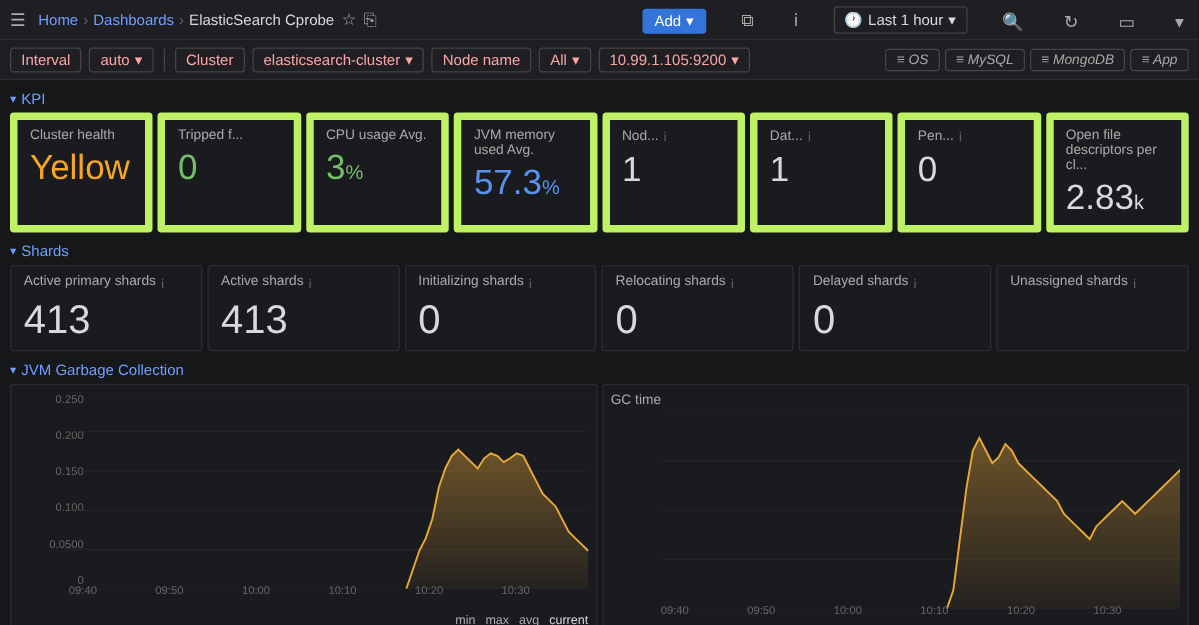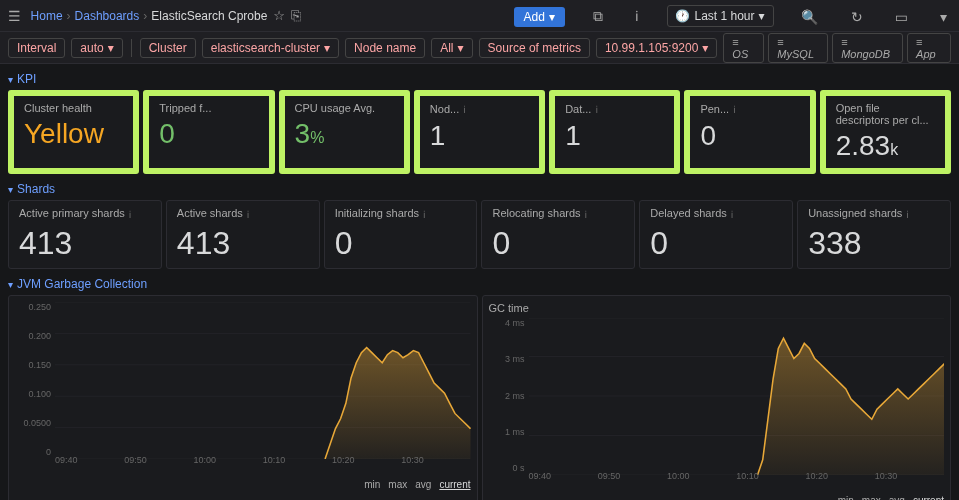--- a/index.html
+++ b/index.html
@@ -51,21 +51,21 @@
     .charts-row { display: flex; gap: 4px; }
     .chart-panel { background: #1a1b1e; border: 1px solid #2c2c32; border-radius: 3px; flex: 1; min-width: 0; padding: 6px; }
     .chart-panel .chart-title { font-size: 11px; color: #aaa; margin-bottom: 4px; }
     .chart-area { position: relative; height: 175px; }
     .chart-svg { width: 100%; height: 100%; }
     .chart-footer { display: flex; justify-content: flex-end; align-items: center; gap: 8px; font-size: 10px; color: #aaa; padding-top: 2px; }
     .chart-footer span { cursor: pointer; }
     .chart-footer span.active { color: #d8d9da; text-decoration: underline; }
 
     
-    .y-axis { position: absolute; left: 0; top: 0; bottom: 20px; width: 40px; display: flex; flex-direction: column; justify-content: space-between; font-size: 9px; color: #666; text-align: right; padding-right: 4px; }
+    .y-axis { position: absolute; left: 16px; top: 0; bottom: 20px; width: 40px; display: flex; flex-direction: column; justify-content: space-between; font-size: 9px; color: #666; text-align: right; padding-right: 4px; }
     .x-axis { position: absolute; bottom: 12px; left: 40px; right: 0; display: flex; justify-content: space-between; font-size: 9px; color: #666; align-items: center; }
     .chart-inner { position: absolute; left: 40px; right: 0; top: 0; bottom: 18px; }
 
     .info-icon { font-size: 10px; color: #666; cursor: pointer; }
   </style>
 </head>
 <body>
 
 <div class="top-bar">
   <span class="hamburger">☰</span>
@@ -114,23 +114,20 @@
     <span>▾</span>
   </div>
   <div class="toolbar-item">
     <span>Node name</span>
   </div>
   <div class="toolbar-item">
     <span>All</span>
     <span>▾</span>
   </div>
   <div class="toolbar-item">
-    <span>Source of metrics</span>
-  </div>
-  <div class="toolbar-item">
     <span>10.99.1.105:9200</span>
     <span>▾</span>
   </div>
   <div class="nav-pills">
     <div class="nav-pill">≡ OS</div>
     <div class="nav-pill">≡ MySQL</div>
     <div class="nav-pill">≡ MongoDB</div>
     <div class="nav-pill">≡ App</div>
   </div>
 </div>
@@ -157,20 +154,28 @@
     <div class="kpi-card">
       <div class="label">
         <span>CPU usage Avg.</span>
       </div>
       <div class="value green">
         <span>3</span><span class="unit">%</span>
       </div>
     </div>
     <div class="kpi-card">
       <div class="label">
+        <span>JVM memory used Avg.</span>
+      </div>
+      <div class="value blue">
+        <span>57.3</span><span class="unit">%</span>
+      </div>
+    </div>
+    <div class="kpi-card">
+      <div class="label">
         <span>Nod...</span>
         <span class="info-icon">ℹ</span>
       </div>
       <div class="value white">1</div>
     </div>
     <div class="kpi-card">
       <div class="label">
         <span>Dat...</span>
         <span class="info-icon">ℹ</span>
       </div>
@@ -231,21 +236,20 @@
         <span>Delayed shards</span>
         <span class="info-icon">ℹ</span>
       </div>
       <div class="value">0</div>
     </div>
     <div class="shard-card">
       <div class="label">
         <span>Unassigned shards</span>
         <span class="info-icon">ℹ</span>
       </div>
-      <div class="value">338</div>
     </div>
   </div>
 
   <div class="section-header">
     <span class="caret">▾</span>
     <span>JVM Garbage Collection</span>
   </div>
   <div class="charts-row">
 
     <div class="chart-panel">
@@ -293,27 +297,20 @@
         <span>min</span>
         <span>max</span>
         <span>avg</span>
         <span class="active">current</span>
       </div>
     </div>
 
     <div class="chart-panel">
       <div class="chart-title">GC time</div>
       <div class="chart-area">
-        <div class="y-axis">
-          <span>4 ms</span>
-          <span>3 ms</span>
-          <span>2 ms</span>
-          <span>1 ms</span>
-          <span>0 s</span>
-        </div>
         <div class="chart-inner">
           <svg class="chart-svg" viewBox="0 0 400 155" preserveAspectRatio="none">
             <defs>
               <linearGradient id="gc2grad" x1="0" y1="0" x2="0" y2="1">
                 <stop offset="0%" stop-color="#e8a838" stop-opacity="0.4"></stop>
                 <stop offset="100%" stop-color="#e8a838" stop-opacity="0.05"></stop>
               </linearGradient>
             </defs>
 
             <line x1="0" y1="0" x2="400" y2="0" stroke="#2c2c32" stroke-width="0.5"></line>

